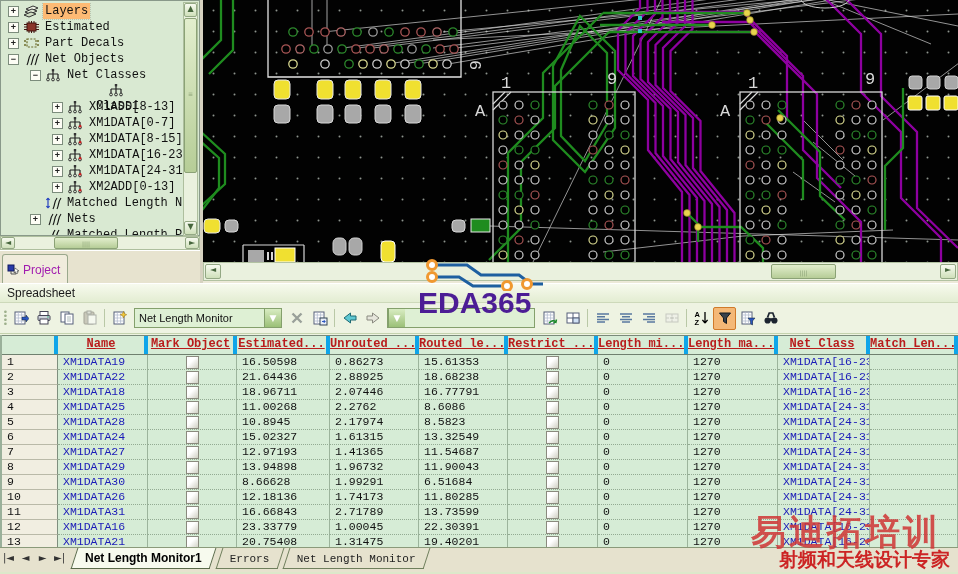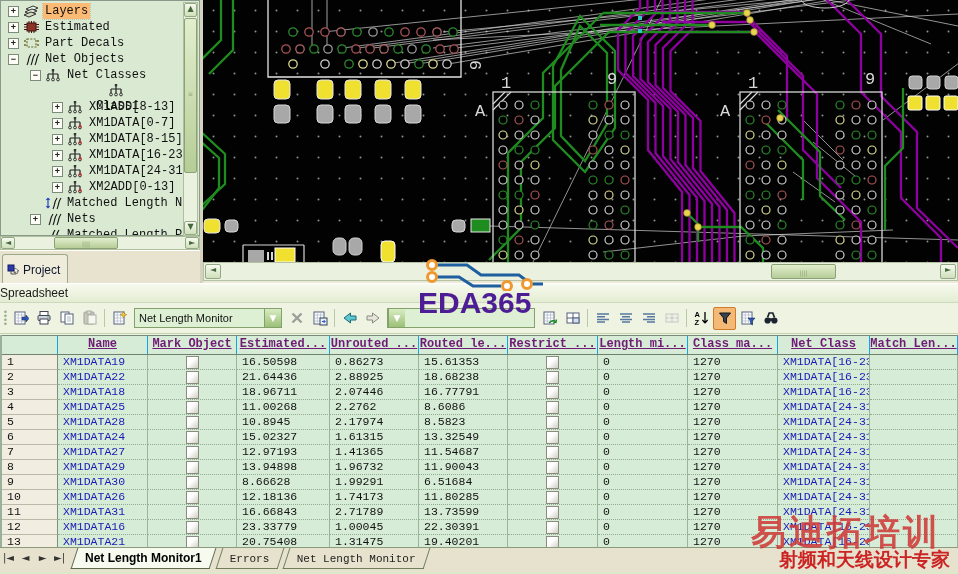--- a/index.html
+++ b/index.html
@@ -22,46 +22,46 @@
   .sb-btn{position:absolute;background:linear-gradient(#f7faf0,#cfe0ba);border:1px solid #93a884;
           color:#46663c;font:bold 8px/10px "DejaVu Sans",sans-serif;text-align:center;border-radius:2px;box-sizing:border-box}
   .sb-thumb{position:absolute;background:linear-gradient(#e2eecd,#b6cd97);border:1px solid #8ba276;border-radius:2px;box-sizing:border-box}
   .sb-grip{position:absolute;color:#8ba276;font:6px/6px "DejaVu Sans",sans-serif;text-align:center;width:100%}
   
   #project-bar{position:absolute;left:0;top:250px;width:200px;height:33px;background:#e7e3cf;
                border-top:1px solid #fff;box-sizing:border-box}
   #project-tab{position:absolute;left:2px;top:3px;width:66px;height:30px;background:#f0ecdc;
                border:1px solid #9aa88c;border-bottom:none;border-radius:3px 3px 0 0;
                display:flex;align-items:center;padding-left:4px;box-sizing:border-box}
-  #project-tab .plabel{font:12px "Liberation Sans",sans-serif;color:#0f172a;margin-left:3px}
+  #project-tab .plabel{font:12px "Liberation Sans",sans-serif;color:#a21caf;margin-left:3px}
   
   #pcb-divider{position:absolute;left:200px;top:0;width:3px;height:283px;background:#d6d2c0}
   #pcb-panel{position:absolute;left:203px;top:0;width:755px;height:262px;background:#000;overflow:hidden}
   #pcb-hscroll{position:absolute;left:203px;top:262px;width:755px;height:19px;background:#eaf1de;
                border:1px solid #b2c2a2;box-sizing:border-box}
   
   #sheet{position:absolute;left:0;top:283px;width:958px;height:291px;background:#edf3e0;border-top:1px solid #fff;box-sizing:border-box}
   #sheet-title{height:18px;background:linear-gradient(#f7faee,#e3edd2);font:12px/18px "Liberation Sans",sans-serif;
-               color:#1a1a1a;border-bottom:1px solid #cdd9ba}
+               color:#1a1a1a;padding-left:7px;border-bottom:1px solid #cdd9ba}
   #sheet-toolbar{height:30px;background:#eef3e2;border-bottom:1px solid #c4d2ae;display:flex;align-items:center;padding:0 2px}
   .tb-grip{color:#9eb08c;font:9px/4px "DejaVu Sans",sans-serif;width:7px;text-align:center;letter-spacing:0}
   .tb-btn{width:21px;height:21px;display:flex;align-items:center;justify-content:center;border:1px solid transparent;flex:none}
   .tb-btn.dis{opacity:.45;filter:grayscale(80%)}
   .tb-btn.active{background:#f4b877;border:1px solid #d07a2a;border-radius:2px}
   .tb-sep{width:1px;height:18px;background:#b9c8a6;margin:0 3px;flex:none}
   .combo{height:20px;background:#def0d4;border:1px solid #84a06c;display:flex;align-items:stretch;flex:none;box-sizing:border-box;margin:0 3px}
   .combo .cv{flex:1;font:11px/18px "Liberation Sans",sans-serif;color:#111;padding:0 4px;overflow:hidden;white-space:nowrap}
   .combo .cbtn{width:16px;background:linear-gradient(#d8ecc2,#9bc077);border-left:1px solid #84a06c;
                color:#fff;font:9px/18px "DejaVu Sans",sans-serif;text-align:center}
   
   #sheet-table{position:absolute;left:0;top:51px;width:958px;height:212px;overflow:hidden;background:#d6ecd6;border-left:2px solid #9ab09a}
   .thead,.trow{display:grid;grid-template-columns:56px 90px 89px 93px 89px 89px 90px 90px 90px 92px 88px}
   .thead{height:18px;border-top:1px solid #7a8a7a;border-bottom:1px solid #6f806f;background:#d6ecd6}
   .th{font:bold 12px/17px "Liberation Mono","DejaVu Sans Mono",monospace;text-decoration:underline;text-align:center;
-      color:#701a75;border-right:1px solid #0ea5e9;overflow:hidden;white-space:nowrap}
+      color:#b91c1c;border-right:4px solid #0ea5e9;overflow:hidden;white-space:nowrap}
   .trow{height:15px}
   .td{font:11.5px/14px "Liberation Mono","DejaVu Sans Mono",monospace;color:#111;padding-left:5px;
       border-right:1px solid #9cb49c;border-bottom:1px dotted #93ab93;overflow:hidden;white-space:nowrap;box-sizing:border-box}
   .td.rownum{background:#f1eee1;border-right:1px solid #7e8e7e;border-bottom:1px solid #b9b9a8}
   .td.ctr{padding-left:0;text-align:center}
   a.cell-link{color:#1a1ab8;cursor:pointer}
   .cb{display:inline-block;width:11px;height:11px;background:linear-gradient(135deg,#ffffff 40%,#cfcfc3);
       border:1px solid #8a8a7e;vertical-align:middle;margin-top:1px}
   
   #sheet-tabs{position:absolute;left:0;top:263px;width:958px;height:25px;background:#e6e2ce;
@@ -695,21 +695,21 @@
   <div id="sheet-table">
       <div class="thead">
         <div class="th"></div>
         <div class="th">Name</div>
         <div class="th">Mark Object</div>
         <div class="th">Estimated...</div>
         <div class="th">Unrouted ...</div>
         <div class="th">Routed le...</div>
         <div class="th">Restrict ...</div>
         <div class="th">Length mi...</div>
-        <div class="th">Class ma...</div>
+        <div class="th">Length ma...</div>
         <div class="th">Net Class</div>
         <div class="th">Match Len...</div>
       </div>
       <div class="trow">
         <div class="td rownum">1</div>
         <div class="td "><a class="cell-link">XM1DATA19</a></div>
         <div class="td ctr"><span class="cb"></span></div>
         <div class="td ">16.50598</div>
         <div class="td ">0.86273</div>
         <div class="td ">15.61353</div>

